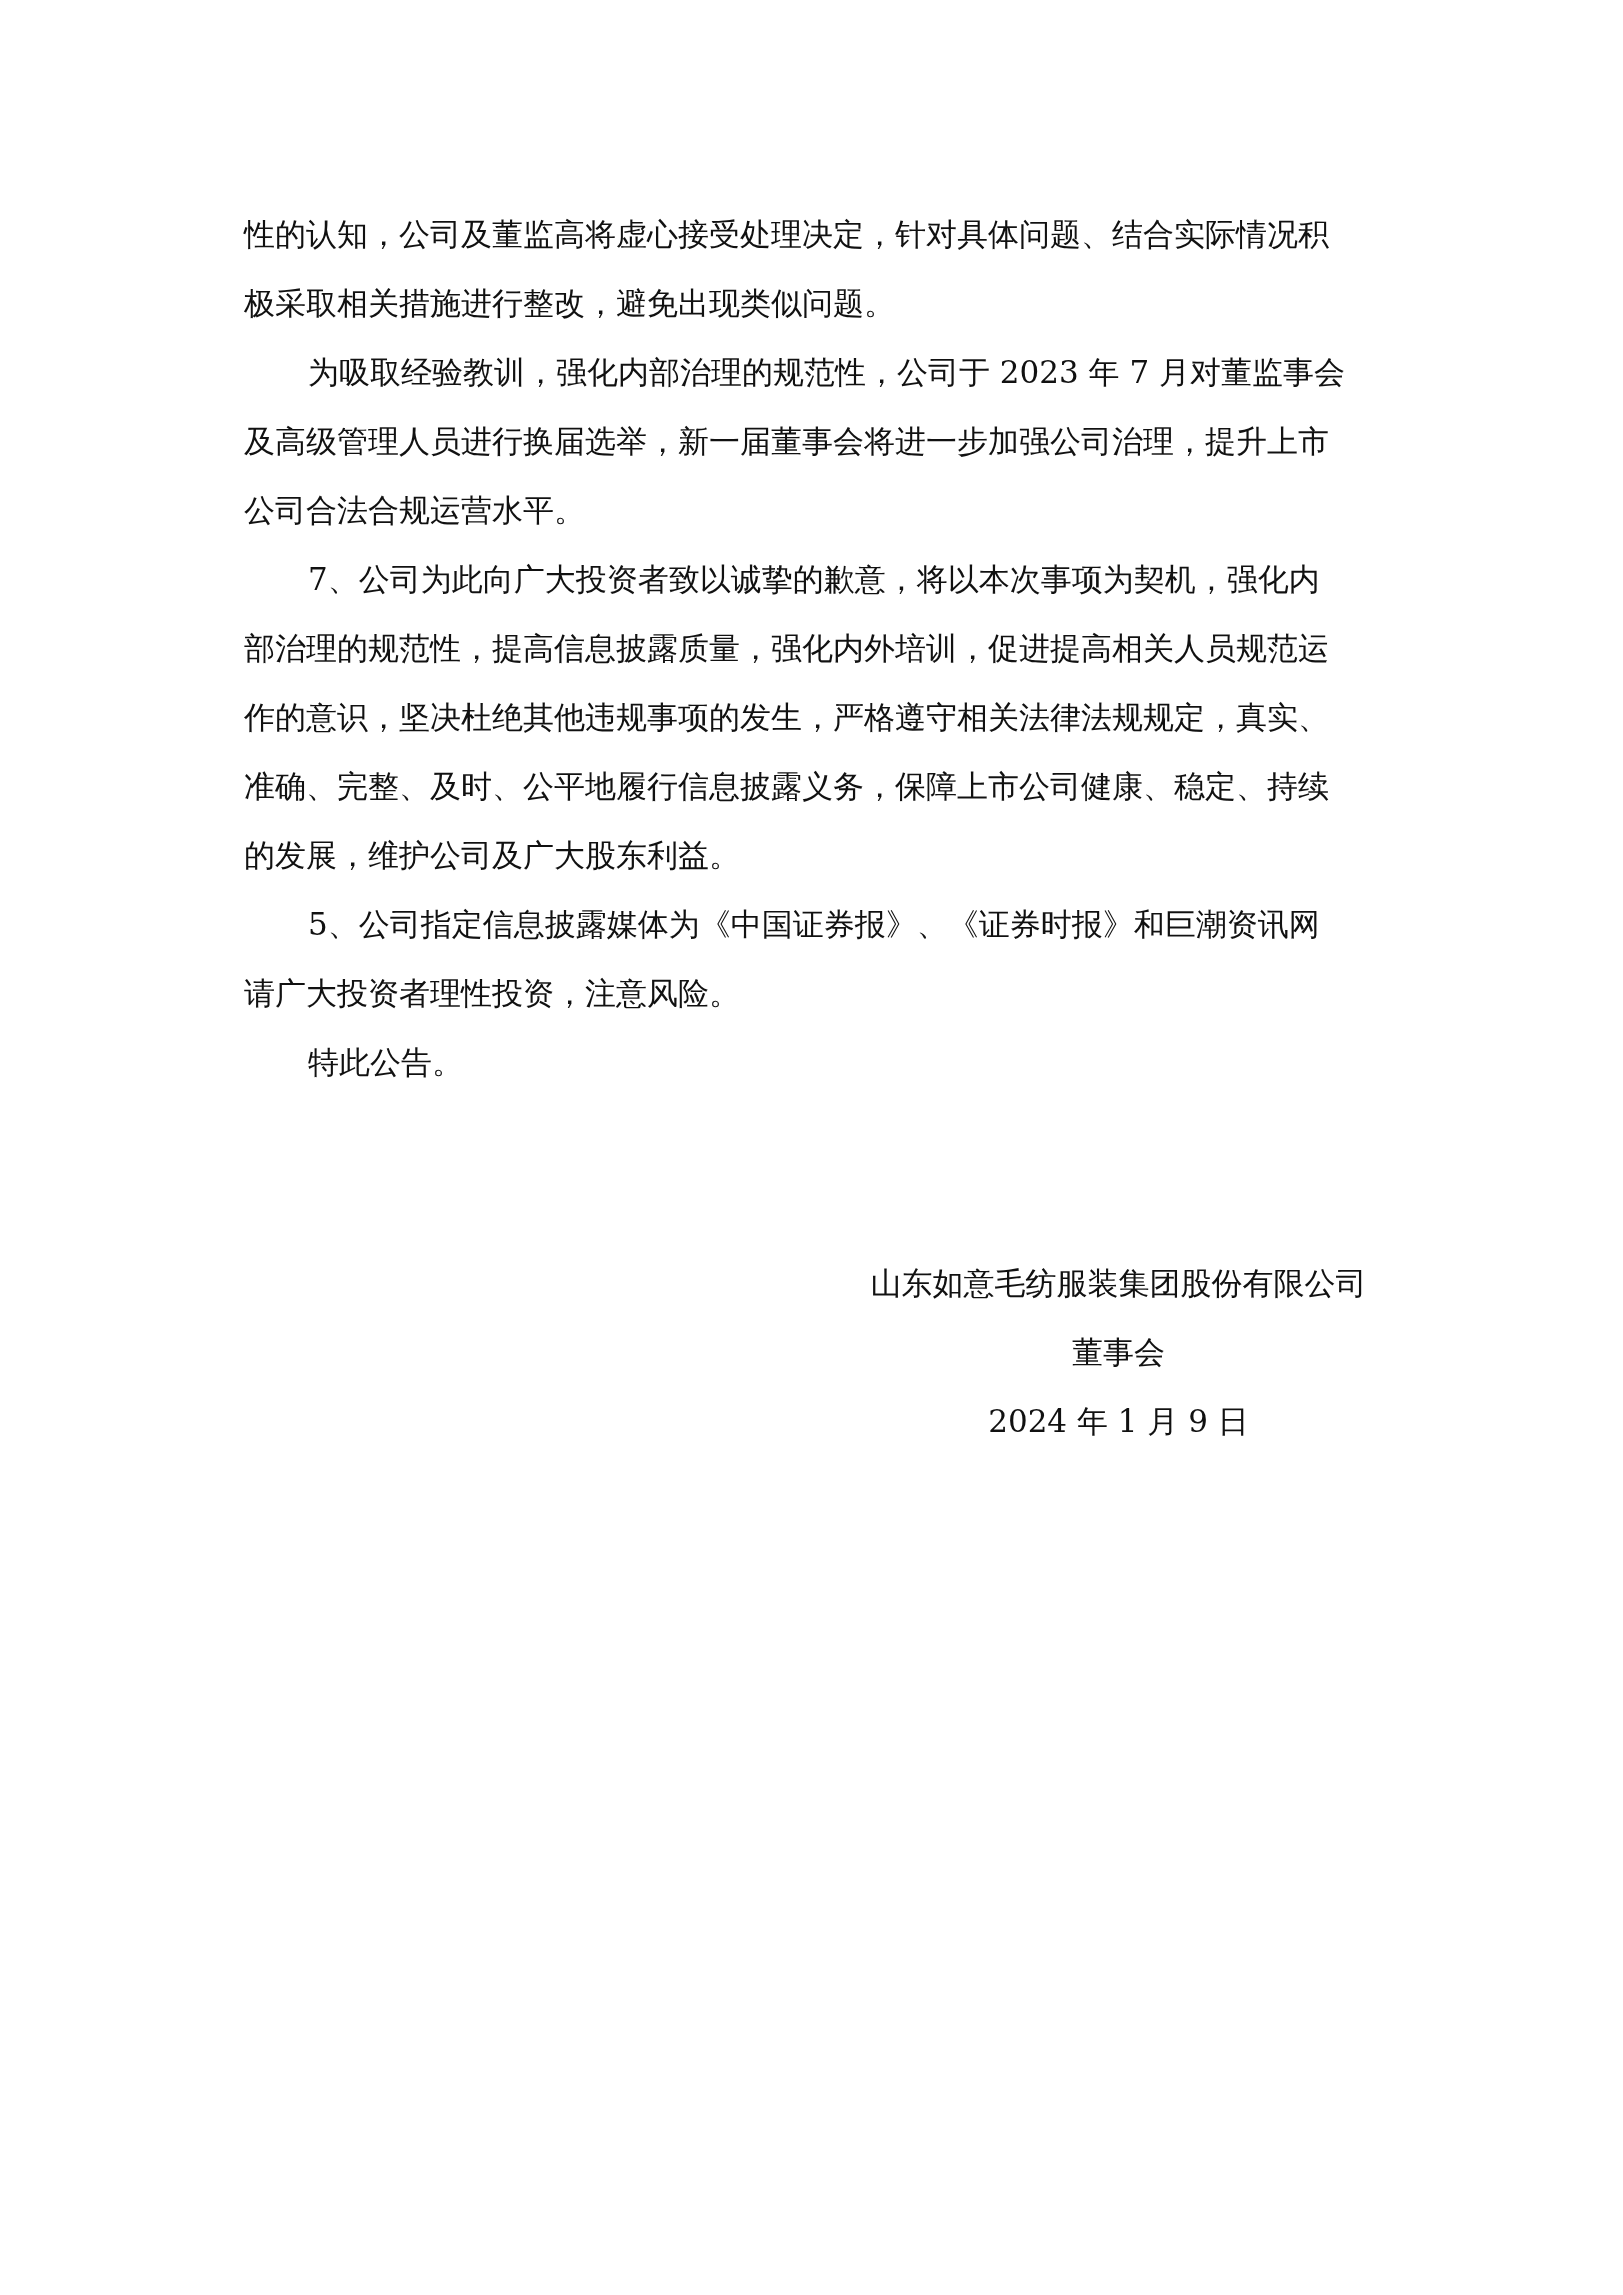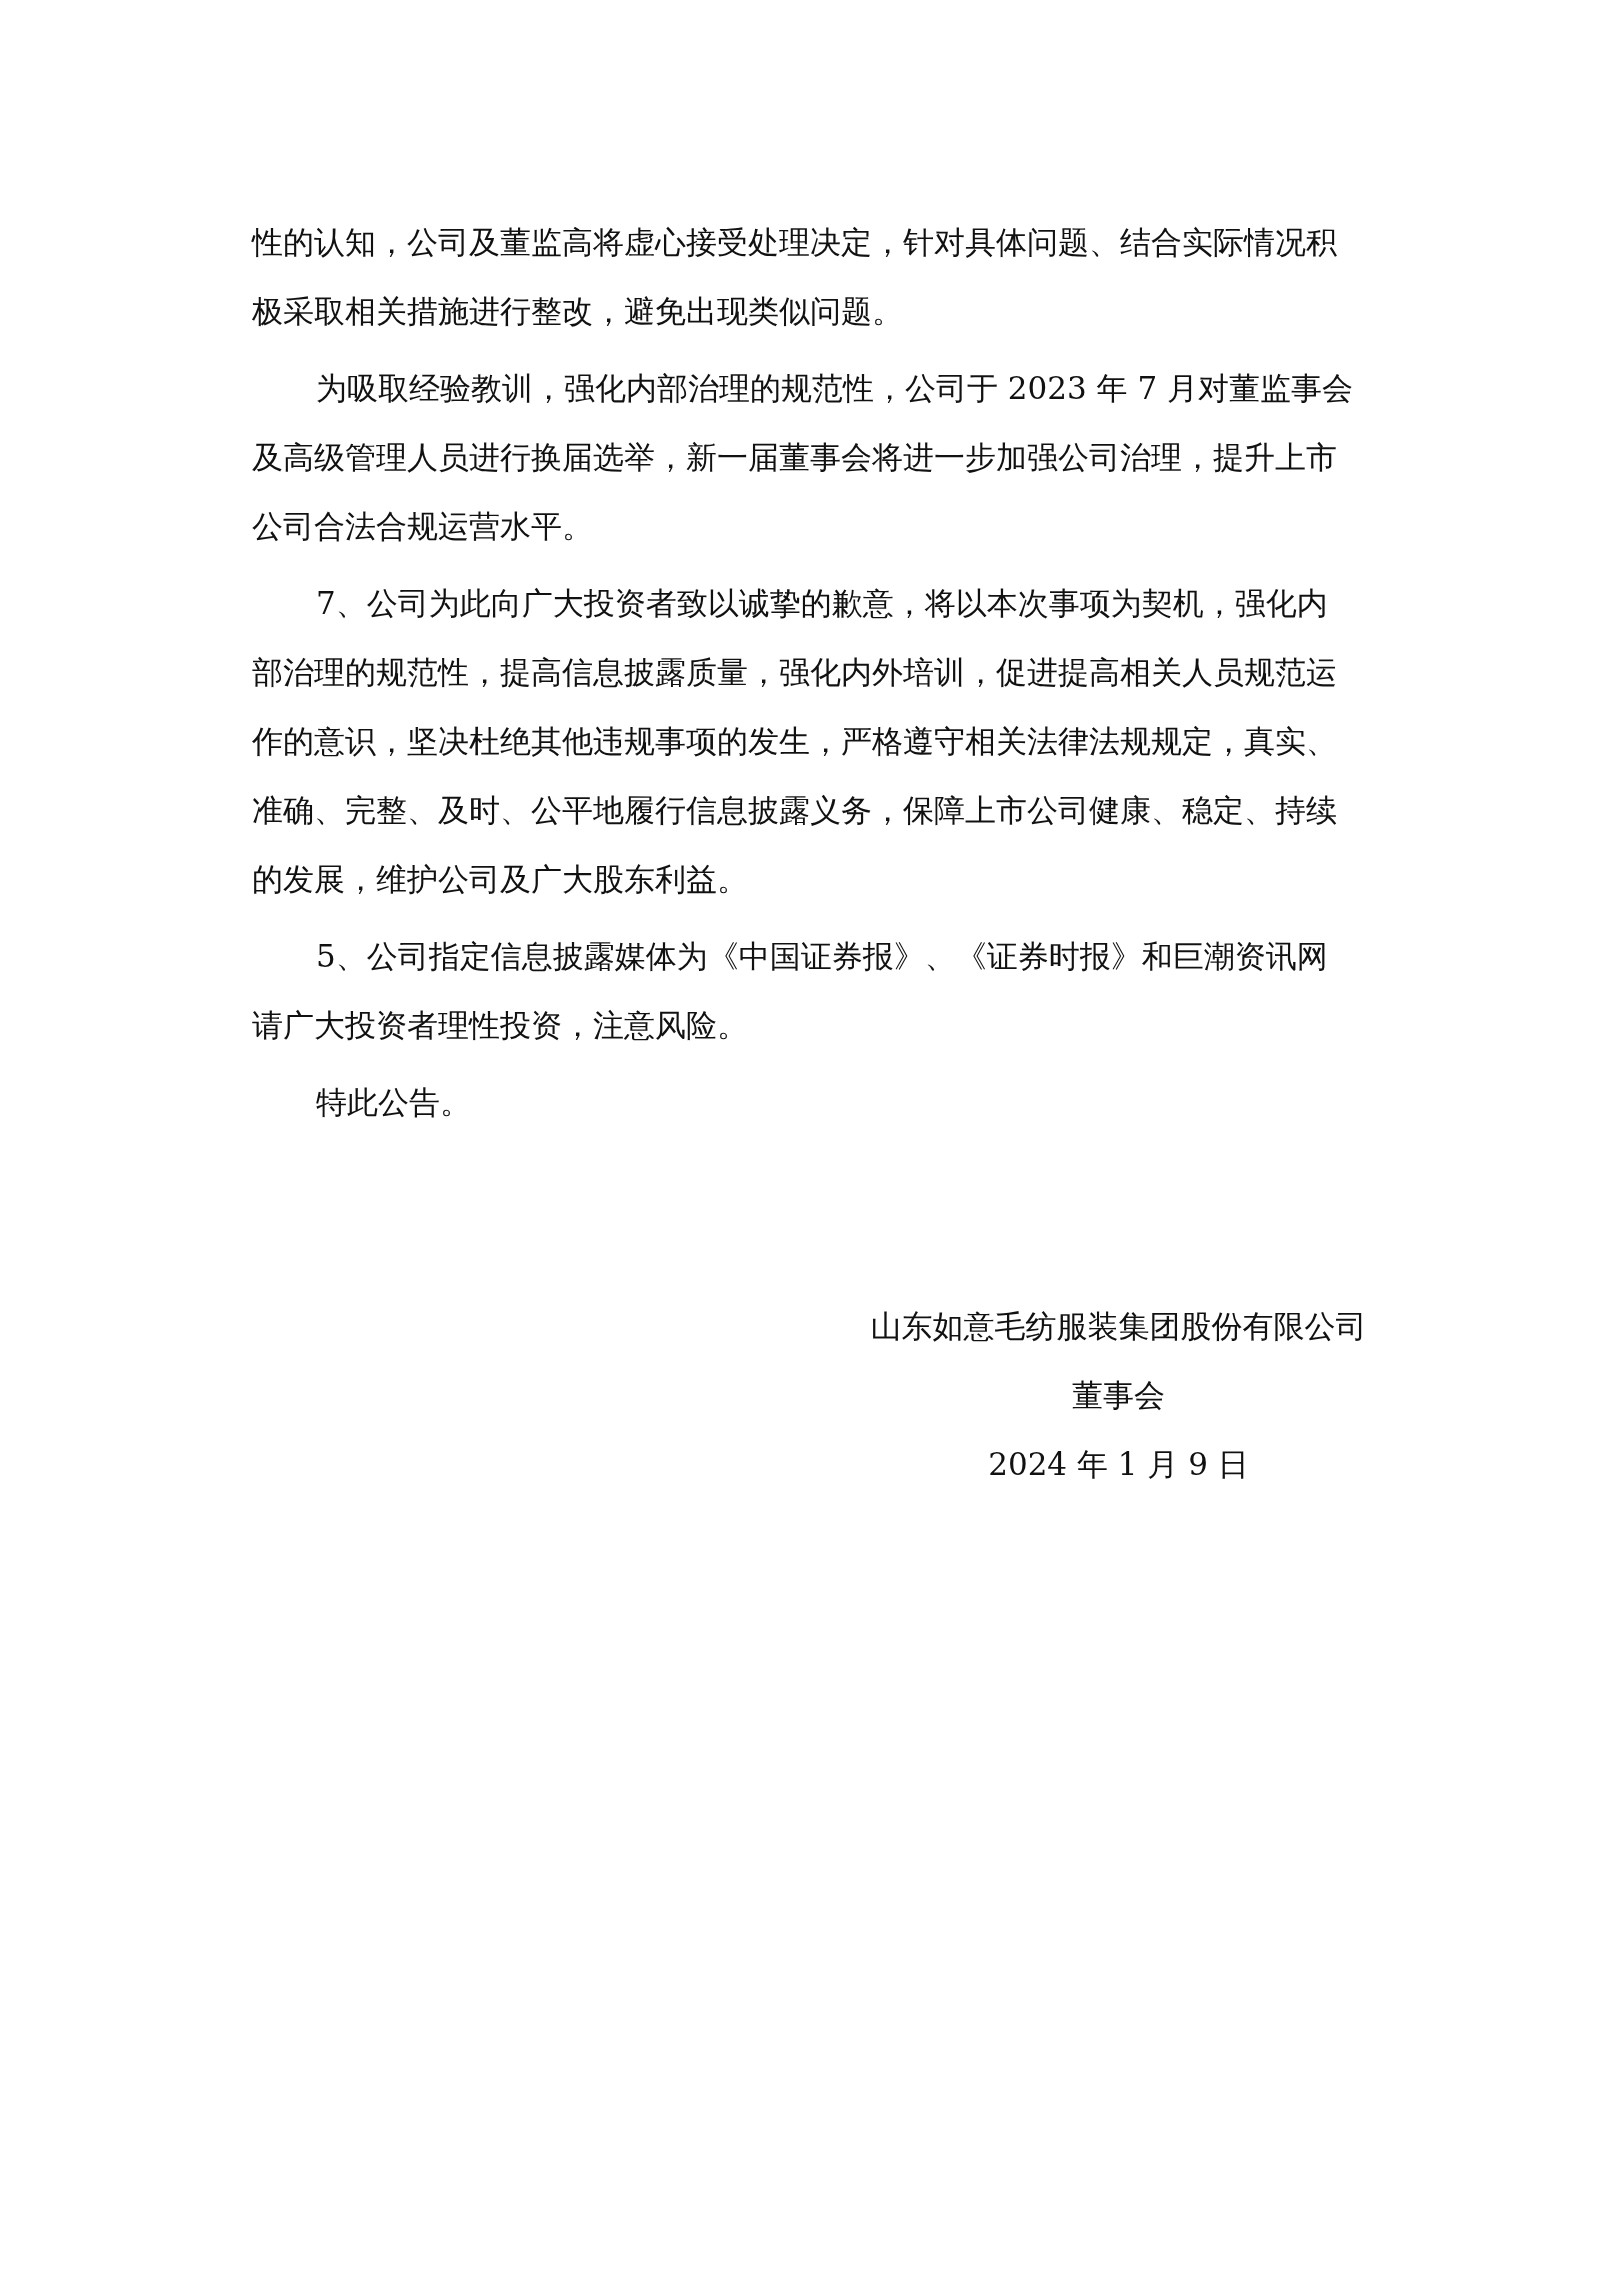--- a/index.html
+++ b/index.html
@@ -2,24 +2,24 @@
 <html style="font-size:13.5px"><head>
   <meta charset="utf-8">
   <style>
     html, body { margin: 0; padding: 0; background: #ffffff; }
     body { width: 1623px; height: 2295px; position: relative; overflow: hidden; }
     .page {
       position: absolute; left: 244px; top: 200px; width: 1138px;
       font-family: "DejaVu Serif", "Liberation Serif", serif;
       color: #111111; font-size: 31px; line-height: 69px;
     }
-    .para { margin: 8px; text-align: justify; text-align-last: left; }
+    .para { margin: 0; text-align: justify; text-align-last: left; }
     .line { display: block; white-space: nowrap; }
     .sign {
-      position: absolute; left: 857px; width: 523px; top: 1292px;
+      position: absolute; left: 857px; width: 523px; top: 1249px;
       font-family: "DejaVu Serif", "Liberation Serif", serif;
       color: #111111; font-size: 31px; line-height: 69px; text-align: center;
     }
     .sign div { white-space: nowrap; }
   </style>
 </head>
 <body>
 
 <div class="page">
   <p class="para">

